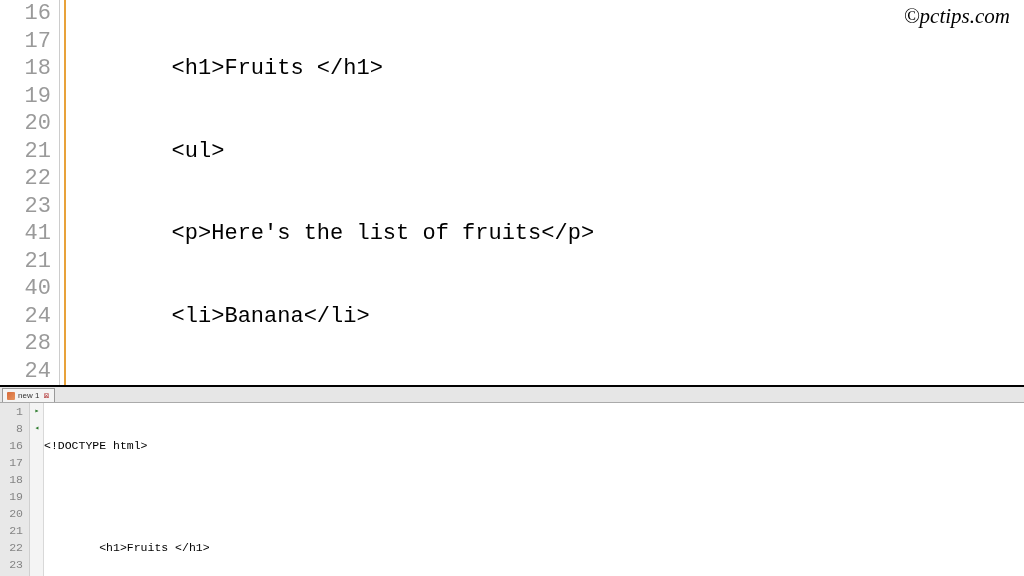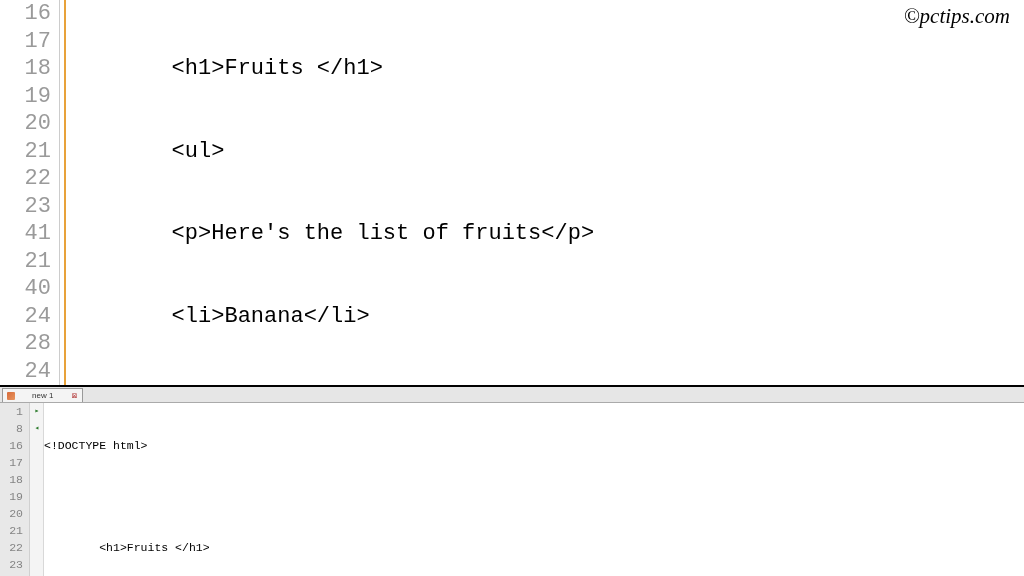--- a/index.html
+++ b/index.html
@@ -76,21 +76,21 @@
     display: flex;
     align-items: center;
     background: #f4f4f4;
     border: 1px solid #999;
     border-bottom: none;
     height: 14px;
     padding: 0 4px;
     font-family: Verdana, Arial, sans-serif;
     font-size: 8px;
     color: #333;
-    gap: 17px;
+    gap: 3px;
   }
   .tab-icon {
     width: 8px;
     height: 8px;
     background: linear-gradient(135deg, #d66a3a 0%, #e8955f 100%);
     border-radius: 1px;
   }
   .tab-close {
     width: 8px;
     height: 8px;

